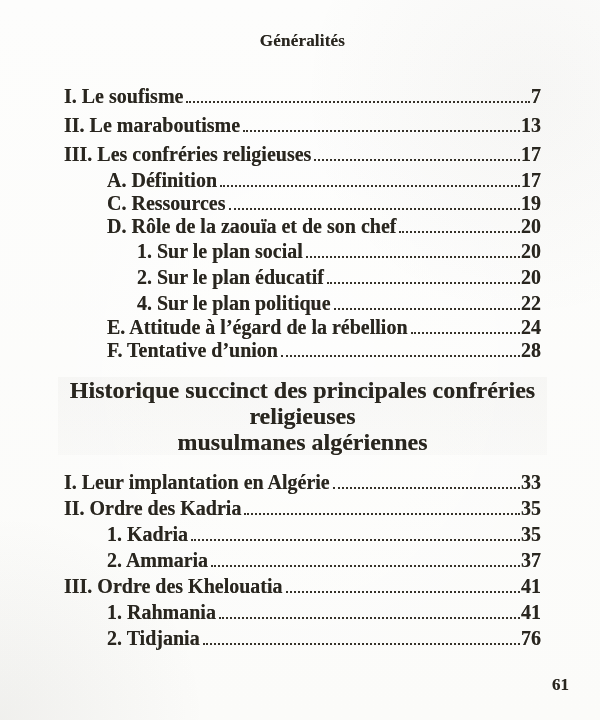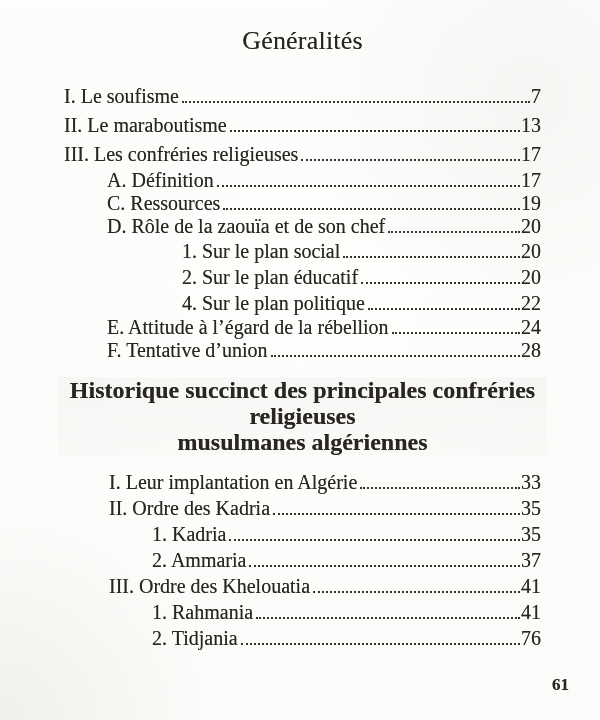--- a/index.html
+++ b/index.html
@@ -12,30 +12,30 @@
       radial-gradient(circle at 88% 13%, rgba(60,55,45,0.035), transparent 28%),
       radial-gradient(ellipse at 50% 50%, rgba(255,255,255,0.5), transparent 70%),
       linear-gradient(#fdfdfc, #fbfbf9);
     position: relative;
     overflow: hidden;
     padding: 28px 59px 0 64px;
     text-shadow: 0 0 0.5px rgba(41,38,31,0.55);
   }
   .doc-title {
     text-align: center;
-    font-weight: normal;
-    font-size: 26px;
+    font-weight: bold;
+    font-size: 17px;
     line-height: 26px;
     letter-spacing: 0.2px;
   }
   .toc { margin-top: 28px; }
-  .row { display: flex; align-items: baseline; font-size: 20px; }
+  .row { display: flex; align-items: baseline; font-size: 20px; font-weight: bold; }
   .r29 { line-height: 29px; }
   .r23 { line-height: 23px; }
-  .r26 { line-height: 26px; margin-left: 45px; }
+  .r26 { line-height: 26px; }
   .lvl2 { padding-left: 43px; }
   .lvl3 { padding-left: 73px; }
   .label { white-space: nowrap; }
   .dots {
     flex: 1 1 auto;
     border-bottom: 2px dotted #36322a;
     margin: 0 1px 0 3px;
     min-width: 10px;
   }
   .pg { white-space: nowrap; }

